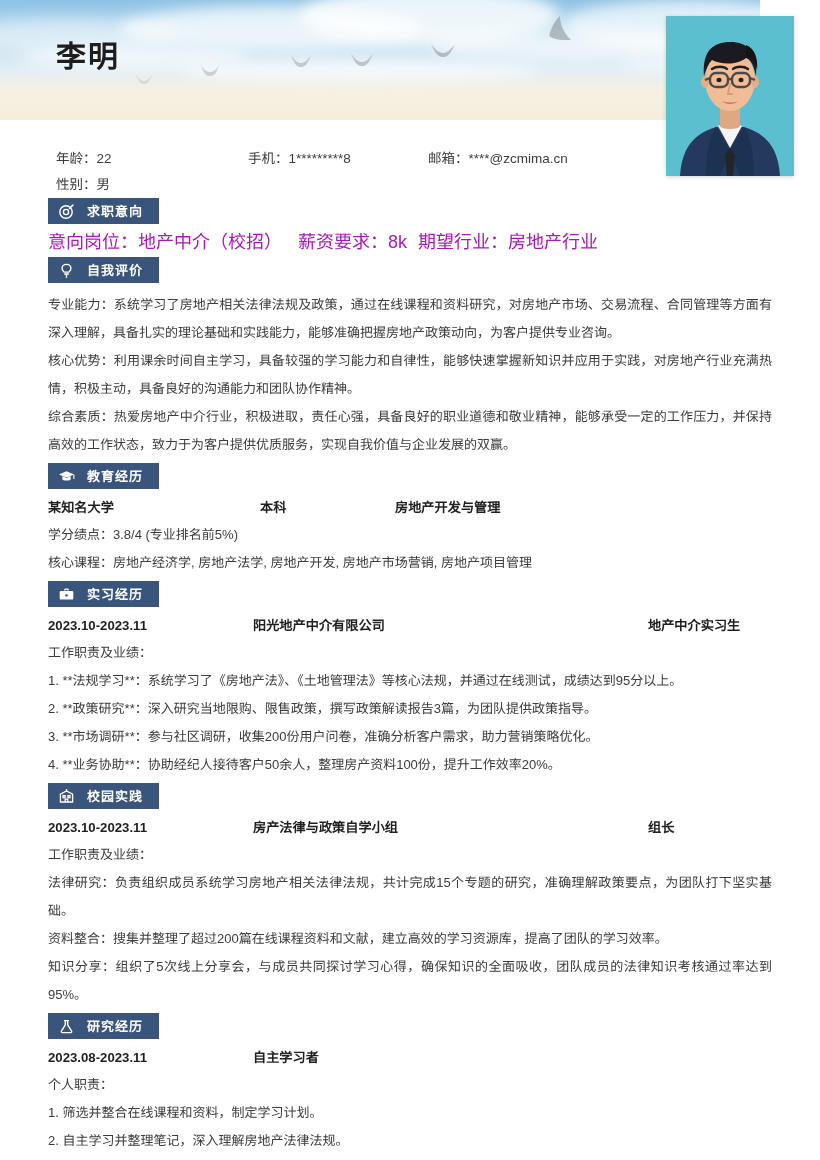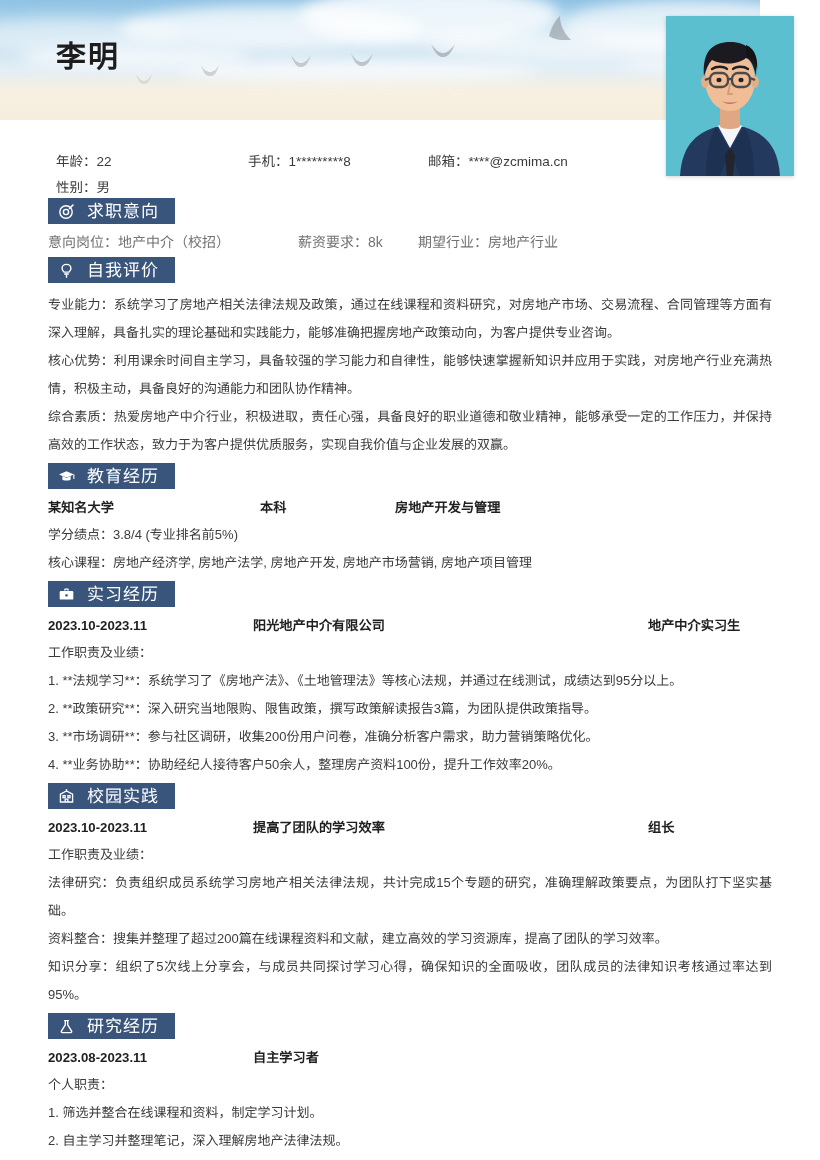--- a/index.html
+++ b/index.html
@@ -81,23 +81,23 @@
     height: 160px;
     background: #5cbfd0;
     overflow: hidden;
     box-shadow: 0 1px 4px rgba(0,0,0,.18);
   }
   .photo svg { display:block; width:128px; height:160px; }
 
   
   .contact {
     position: absolute;
-    left: 0; top: 136px;
+    left: 0; top: 120px;
     width: 820px;
-    padding-top: 13px;
+    padding-top: 26px;
   }
   .contact-row {
     display: flex;
     font-size: 13.5px;
     color: #3b3b3b;
     line-height: 26px;
     padding-left: 56px;
   }
   .contact-row .f1 { width: 192px; }
   .contact-row .f2 { width: 180px; }
@@ -127,42 +127,42 @@
   .sec-head .sec-icon {
     display: inline-flex;
     align-items: center;
     justify-content: center;
     width: 17px;
     height: 17px;
     margin-right: 12px;
   }
   .sec-head .sec-icon svg { display: block; }
   .sec-head .sec-title {
-    font-size: 17px;
-    font-weight: normal;
+    font-size: 13px;
+    font-weight: bold;
     letter-spacing: 1px;
     line-height: 1;
     white-space: nowrap;
   }
 
   .sec-body { padding-top: 8px; }
 
   p.line {
     margin: 0;
     font-size: 13px;
     line-height: 28px;
     color: #3b3b3b;
     text-align: justify;
   }
 
   
   .intent-row {
     display: flex;
-    font-size: 14px;
-    color: #737373;
+    font-size: 18px;
+    color: #a21caf;
     line-height: 21px;
   }
   .intent-row .g1 { width: 250px; }
   .intent-row .g2 { width: 120px; }
   .intent-row .g3 { }
 
   
   .entry-row {
     display: flex;
     font-size: 13.2px;
@@ -379,21 +379,21 @@
             <rect x="5.0" y="7.6" width="2.1" height="2.1"></rect>
             <rect x="9.9" y="7.6" width="2.1" height="2.1"></rect>
             <path d="M7.2 14.0 L7.2 11.2 L9.8 11.2 L9.8 14.0"></path>
           </svg>
         </span>
         <span class="sec-title">校园实践</span>
       </div>
       <div class="sec-body">
         <div class="entry-row two">
           <span class="d">2023.10-2023.11</span>
-          <span class="o">提高了团队的学习效率</span>
+          <span class="o">房产法律与政策自学小组</span>
           <span class="r">组长</span>
         </div>
         <p class="line">工作职责及业绩：</p>
         <p class="line">法律研究：负责组织成员系统学习房地产相关法律法规，共计完成15个专题的研究，准确理解政策要点，为团队打下坚实基础。</p>
         <p class="line">资料整合：搜集并整理了超过200篇在线课程资料和文献，建立高效的学习资源库，提高了团队的学习效率。</p>
         <p class="line">知识分享：组织了5次线上分享会，与成员共同探讨学习心得，确保知识的全面吸收，团队成员的法律知识考核通过率达到95%。</p>
       </div>
     </div>
 
     <div class="section">

